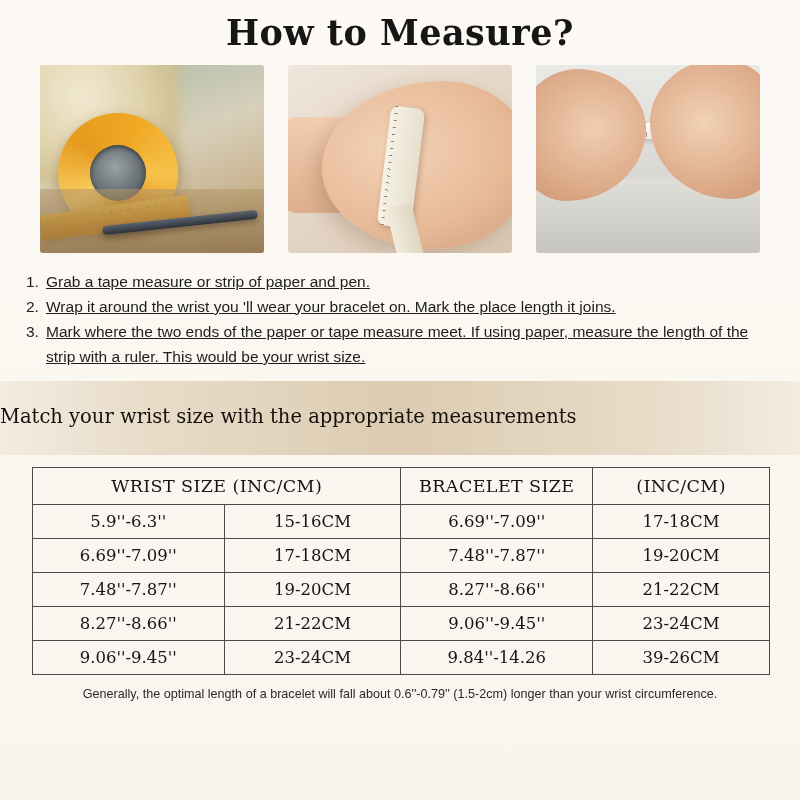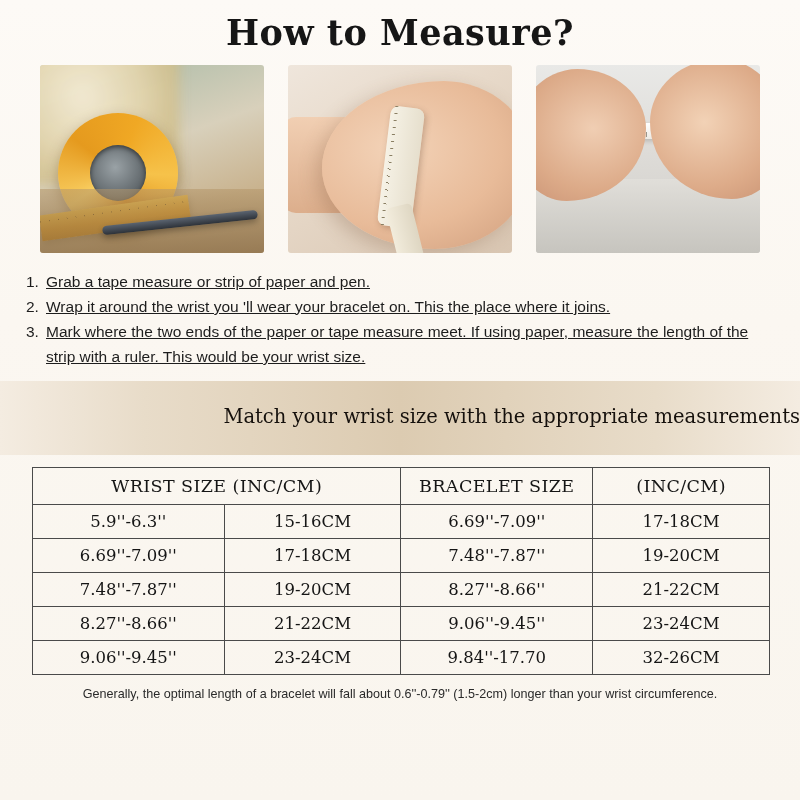--- a/index.html
+++ b/index.html
@@ -166,21 +166,21 @@
   .step .num { width: 20px; flex: 0 0 20px; }
   .step .txt { flex: 1; text-decoration: underline; }
 
   
   .banner {
     margin-top: 12px;
     height: 74px;
     background: linear-gradient(90deg,#f4ece1 0%,#e8dcc9 18%,#dccbb1 50%,#e8dcc9 82%,#f4ece1 100%);
     display: flex;
     flex-direction: column;
-    align-items: flex-end;
+    align-items: flex-start;
     justify-content: center;
     font-family: "DejaVu Serif", serif;
     font-size: 19.5px;
     line-height: 1.28;
     color: #15100c;
     text-align: center;
   }
 
   
   .table-wrap { padding: 12px 30px 0 32px; }
@@ -244,21 +244,21 @@
     </div>
   </div>
 
   <div class="steps">
     <div class="step">
       <div class="num">1.</div>
       <div class="txt">Grab a tape measure or strip of paper and pen.</div>
     </div>
     <div class="step">
       <div class="num">2.</div>
-      <div class="txt">Wrap it around the wrist you 'll wear your bracelet on. This the place where it joins.</div>
+      <div class="txt">Wrap it around the wrist you 'll wear your bracelet on. Mark the place length it joins.</div>
     </div>
     <div class="step">
       <div class="num">3.</div>
       <div class="txt">Mark where the two ends of the paper or tape measure meet. If using paper, measure the length of the strip with a ruler. This would be your wrist size.</div>
     </div>
   </div>
 
   <div class="banner">
     <div>Match your wrist size with the appropriate measurements</div>
   </div>
@@ -293,22 +293,22 @@
         </tr>
         <tr>
           <td class="col-a">8.27''-8.66''</td>
           <td class="col-b">21-22CM</td>
           <td class="col-c">9.06''-9.45''</td>
           <td class="col-d">23-24CM</td>
         </tr>
         <tr>
           <td class="col-a">9.06''-9.45''</td>
           <td class="col-b">23-24CM</td>
-          <td class="col-c">9.84''-17.70</td>
-          <td class="col-d">32-26CM</td>
+          <td class="col-c">9.84''-14.26</td>
+          <td class="col-d">39-26CM</td>
         </tr>
       </tbody>
     </table>
   </div>
 
   <div class="footnote">Generally, the optimal length of a bracelet will fall about 0.6''-0.79'' (1.5-2cm) longer than your wrist circumference.</div>
 
 </div>
 
 </body></html>

